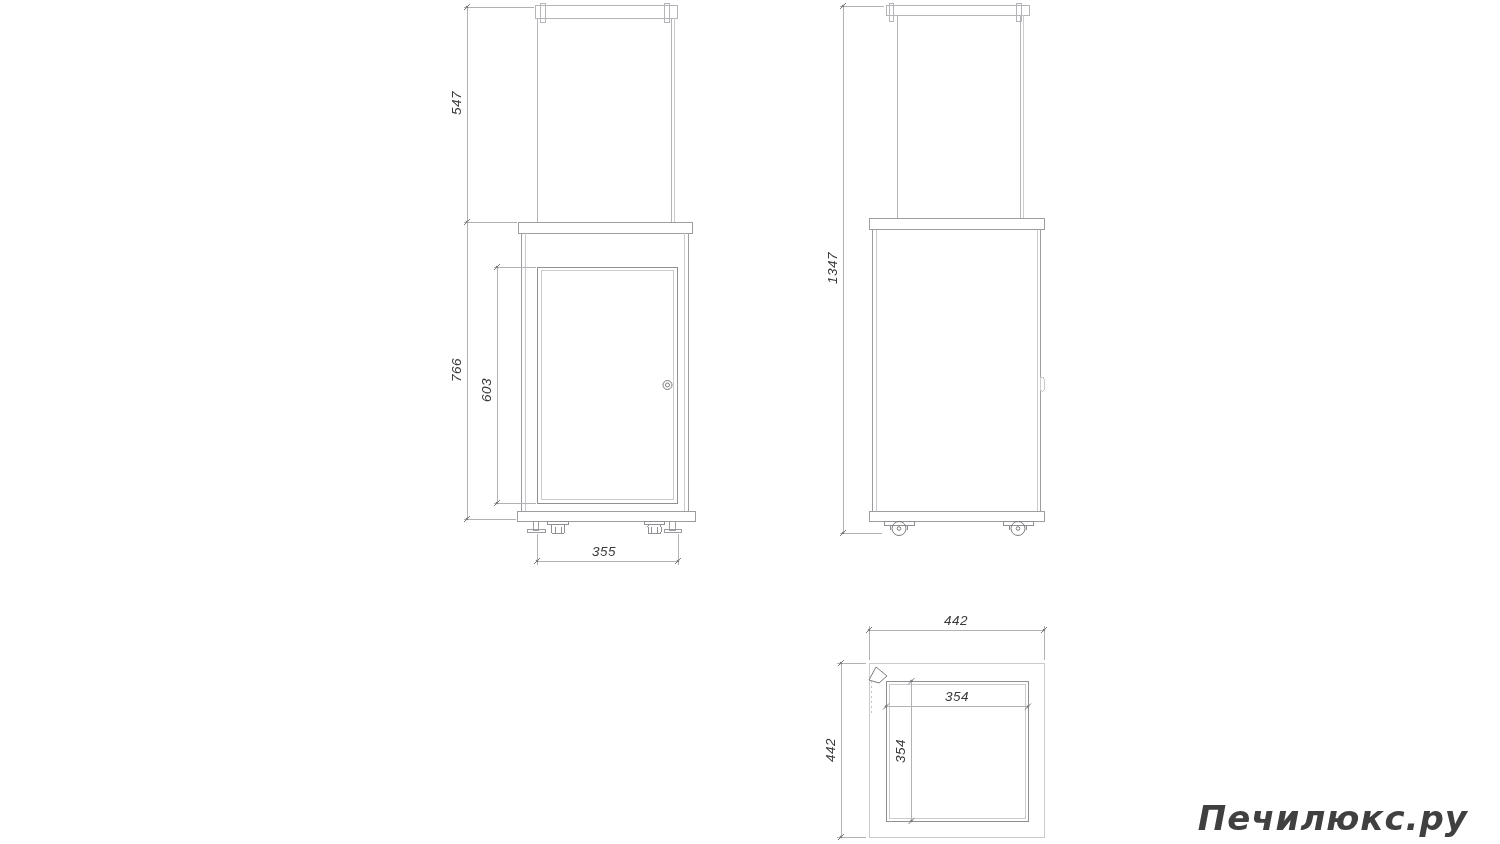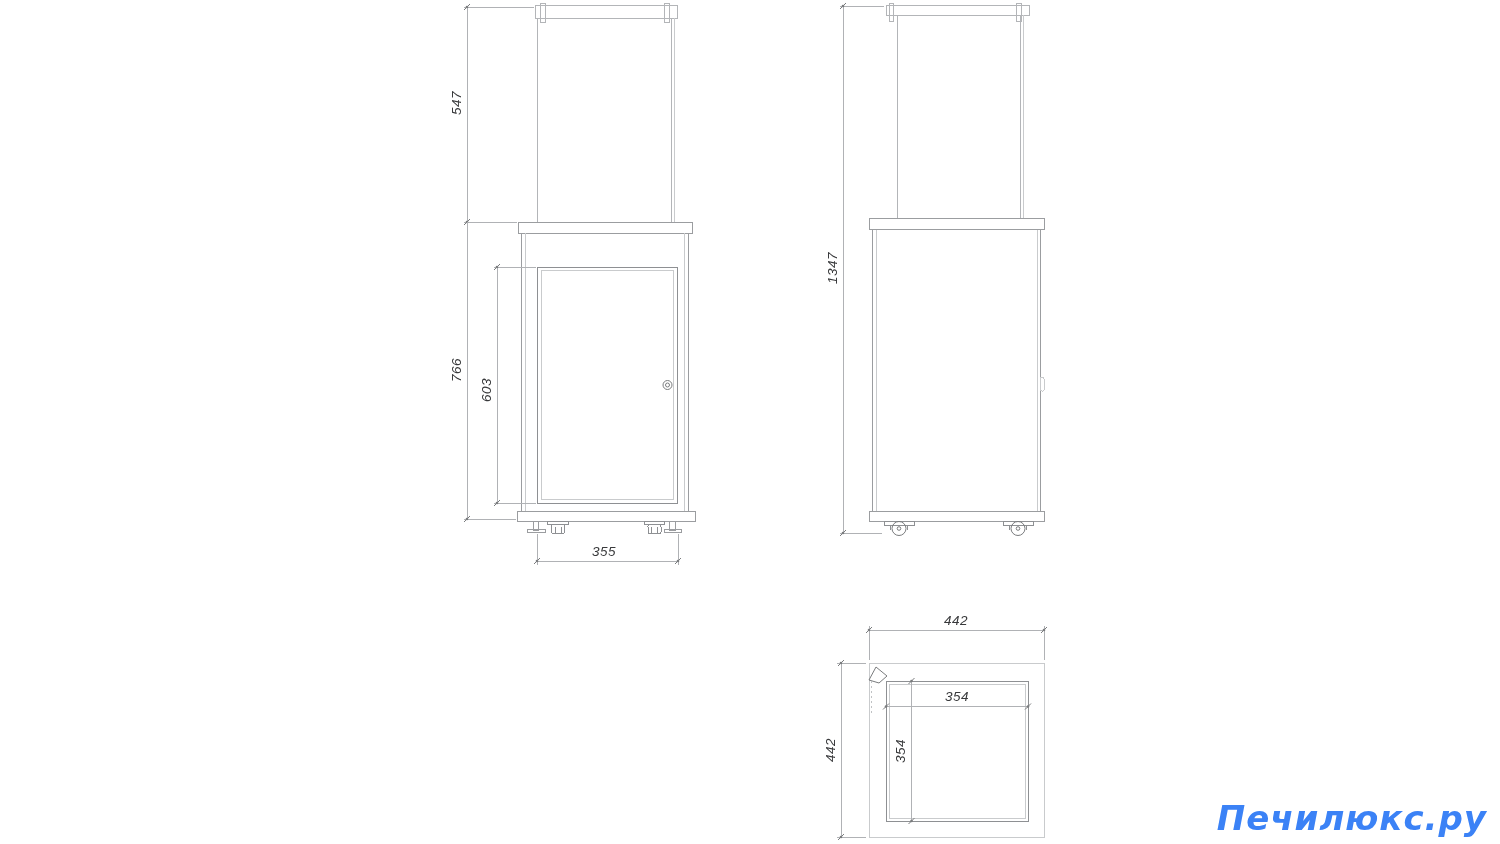--- a/index.html
+++ b/index.html
@@ -31,28 +31,28 @@
   .dash { stroke: #c0c2c4; stroke-width: 1; fill: none; stroke-dasharray: 2 3; }
   .dimtext {
     fill: #38393b;
     font-family: "Liberation Sans", sans-serif;
     font-style: italic;
     font-size: 13.5px;
     letter-spacing: 0.5px;
   }
   .watermark {
     position: absolute;
-    right: 13px;
+    right: 32px;
     bottom: 6px;
     font-family: "DejaVu Sans", sans-serif;
     font-weight: 700;
     font-style: italic;
     font-size: 34px;
     letter-spacing: 1px;
-    color: #3b82f6;
+    color: #404040;
     user-select: none;
   }
 </style>
 </head>
 <body>
 
 <div class="canvas">
   <svg width="1500" height="844" viewBox="0 0 1500 844">
 
     <g>

